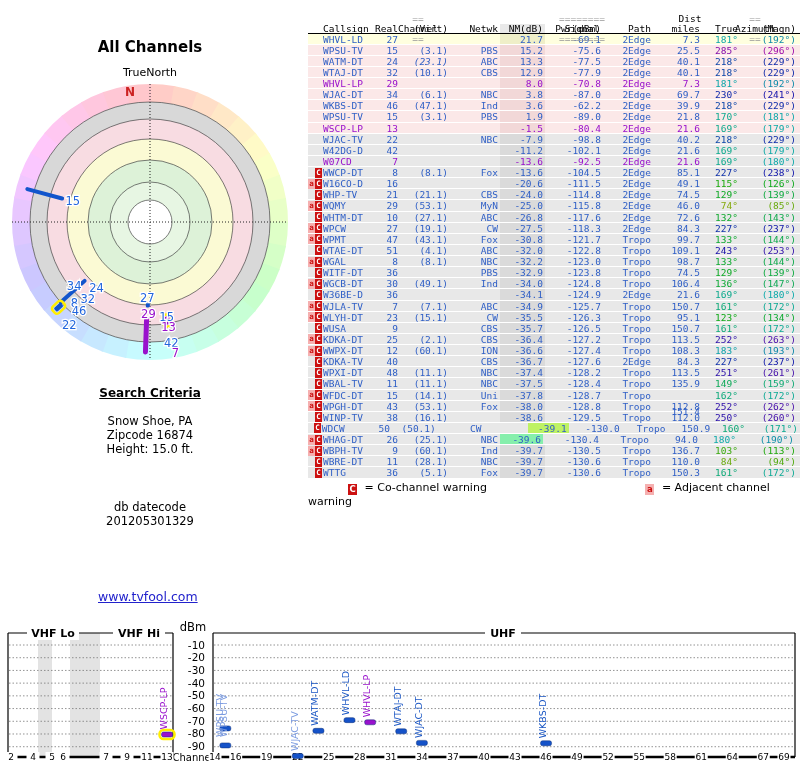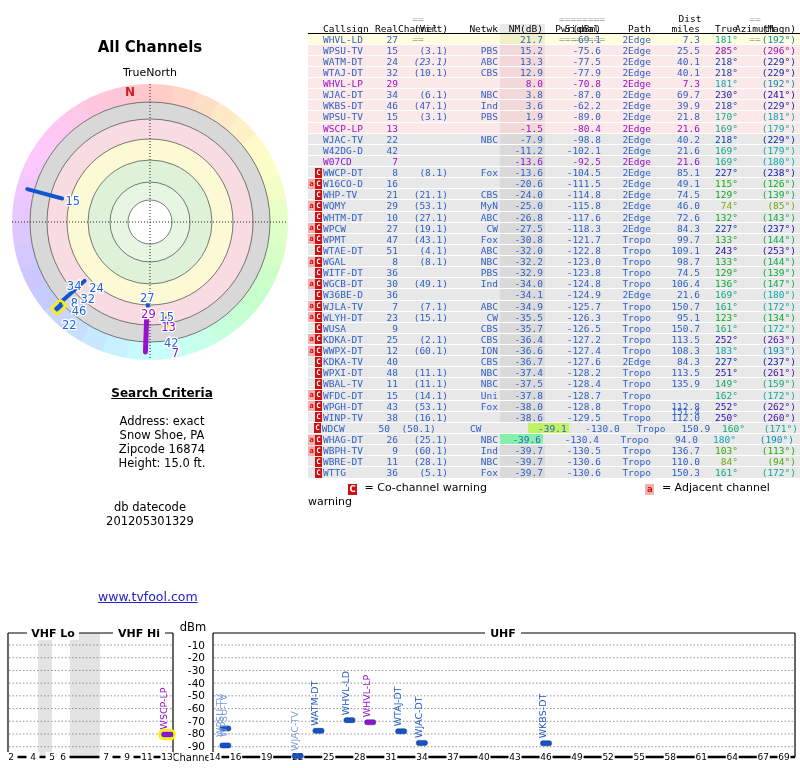--- a/index.html
+++ b/index.html
@@ -2,21 +2,21 @@
 <html><head>
 <meta charset="utf-8">
 <style>
   html,body{margin:0;padding:0;background:#fff;}
   body{width:800px;height:768px;position:relative;font-family:"DejaVu Sans",sans-serif;overflow:hidden;}
   .abs{position:absolute;}
   
   #radar-title{left:0;top:38px;width:300px;text-align:center;font-size:15px;font-weight:bold;color:#000;}
   #radar-subtitle{left:0;top:66px;width:300px;text-align:center;font-size:11px;color:#000;}
   #radar-svg{left:0;top:72px;}
-  #search-block{left:12px;top:386px;width:300px;text-align:center;font-size:11.5px;color:#000;}
+  #search-block{left:0;top:386px;width:300px;text-align:center;font-size:11.5px;color:#000;}
   #search-heading{font-weight:bold;text-decoration:underline;font-size:12px;margin-bottom:14px;}
   #search-block .crit{line-height:14px;}
   #datecode-block{left:0;top:500px;width:300px;text-align:center;font-size:11.5px;line-height:14px;color:#000;}
   #site-link{left:98px;top:589px;font-size:12.5px;color:#2222cc;text-decoration:underline;cursor:pointer;}
   
   #tvtable{left:308px;top:14px;width:492px;font-family:"DejaVu Sans Mono",monospace;font-size:9.5px;color:#000;}
   .trow{display:flex;height:11.125px;line-height:11.125px;box-sizing:border-box;border-bottom:1px solid #fff;}
   .trow span{display:block;box-sizing:border-box;white-space:pre;overflow:visible;}
   .cR{text-align:right;padding-right:2px;}
   .cL{text-align:left;padding-left:1px;}
@@ -107,21 +107,20 @@
     <text x="148.39437860776994" y="245.985987954388" text-anchor="middle" font-size="11.5" fill="#9911cc" stroke="#ffffff" stroke-width="2.5" paint-order="stroke">29</text>
     <text x="166.67022505602532" y="248.54154428917195" text-anchor="middle" font-size="11.5" fill="#2266dd" stroke="#ffffff" stroke-width="2.5" paint-order="stroke">15</text>
     <text x="168.58035501036153" y="259.37442957230627" text-anchor="middle" font-size="11.5" fill="#9911cc" stroke="#ffffff" stroke-width="2.5" paint-order="stroke">13</text>
     <text x="171.3587258530324" y="275.1313536205016" text-anchor="middle" font-size="11.5" fill="#2266dd" stroke="#ffffff" stroke-width="2.5" paint-order="stroke">42</text>
     <text x="175.3775963850805" y="284.55641539853934" text-anchor="middle" font-size="11.5" fill="#9911cc" stroke="#ffffff" stroke-width="2.5" paint-order="stroke">7</text>
   </svg>
 
 <div class="abs" id="search-block">
   <div id="search-heading">Search Criteria</div>
   <div id="search-lines">
-      <div class="crit">Address: exact</div>
       <div class="crit">Snow Shoe, PA</div>
       <div class="crit">Zipcode 16874</div>
       <div class="crit">Height: 15.0 ft.</div>
     </div>
 </div>
 <div class="abs" id="datecode-block">
   <div>db datecode</div>
   <div>201205301329</div>
 </div>
 <a class="abs" id="site-link">www.tvfool.com</a>

